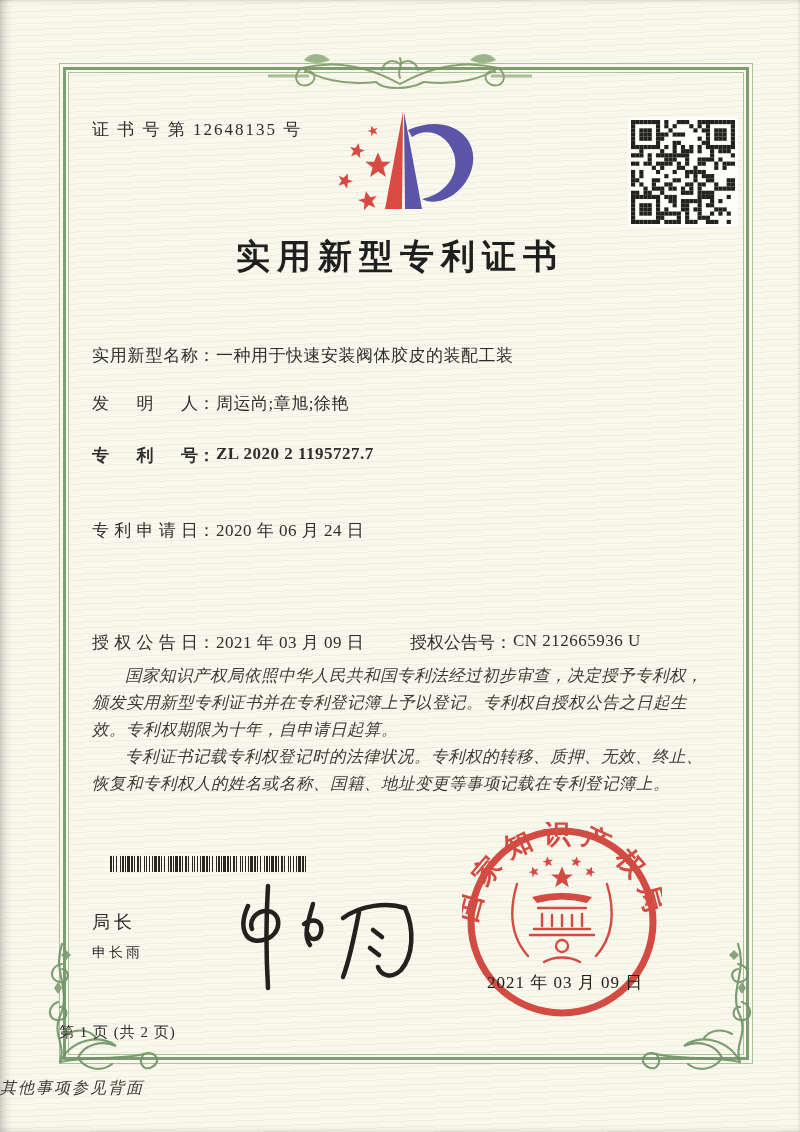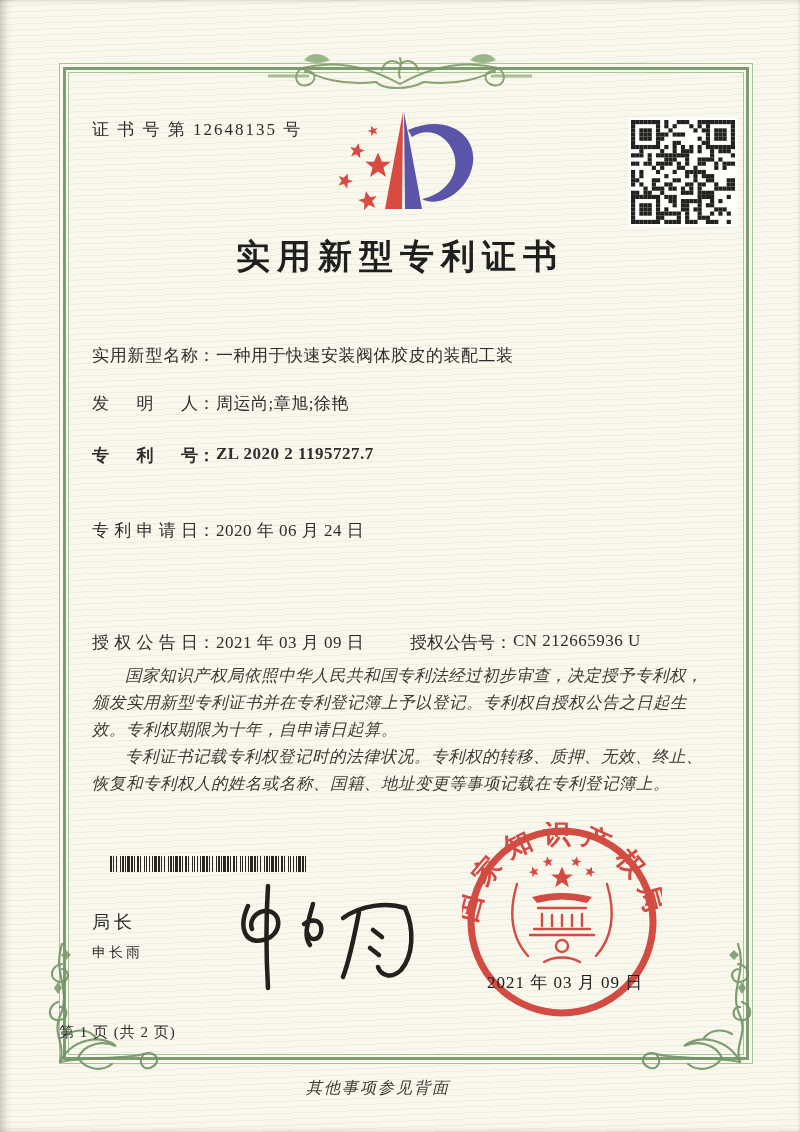--- a/index.html
+++ b/index.html
@@ -32,21 +32,21 @@
   .val{display:inline-block;vertical-align:top;letter-spacing:.5px;}
   .val-wrap{width:498px;line-height:25px;}
   .pair2{position:absolute;left:318px;top:0;white-space:nowrap;}
   .paras{left:92px;top:662px;width:620px;}
   .paras p{margin:0;font-size:16.5px;line-height:27px;text-indent:2em;color:#3d3b35;
            font-style:italic;letter-spacing:.5px;}
   .signer-title{left:92px;top:910px;font-size:18px;color:#2d2d2d;letter-spacing:4px;}
   .signer-name{left:92px;top:944px;font-size:14px;color:#2d2d2d;letter-spacing:3px;}
   .seal-date{left:487px;top:971px;font-size:17px;color:#22211f;letter-spacing:1px;}
   .page-info{left:59px;top:1023px;width:664px;text-align:left;font-size:15px;color:#2e2e2e;letter-spacing:1px;}
-  .back-note{left:0;top:1078px;width:756px;text-align:center;font-size:16px;color:#3d3b35;
+  .back-note{left:0;top:1078px;width:756px;font-size:16px;color:#3d3b35;
              font-style:italic;letter-spacing:2px;}
   .qr{left:628px;top:117px;width:104px;height:104px;background:#fdfdfa;padding:3px;}
   .barcode{left:110px;top:856px;}
   svg{display:block;}
 </style>
 </head>
 <body>
 
 <div class="page">
 

